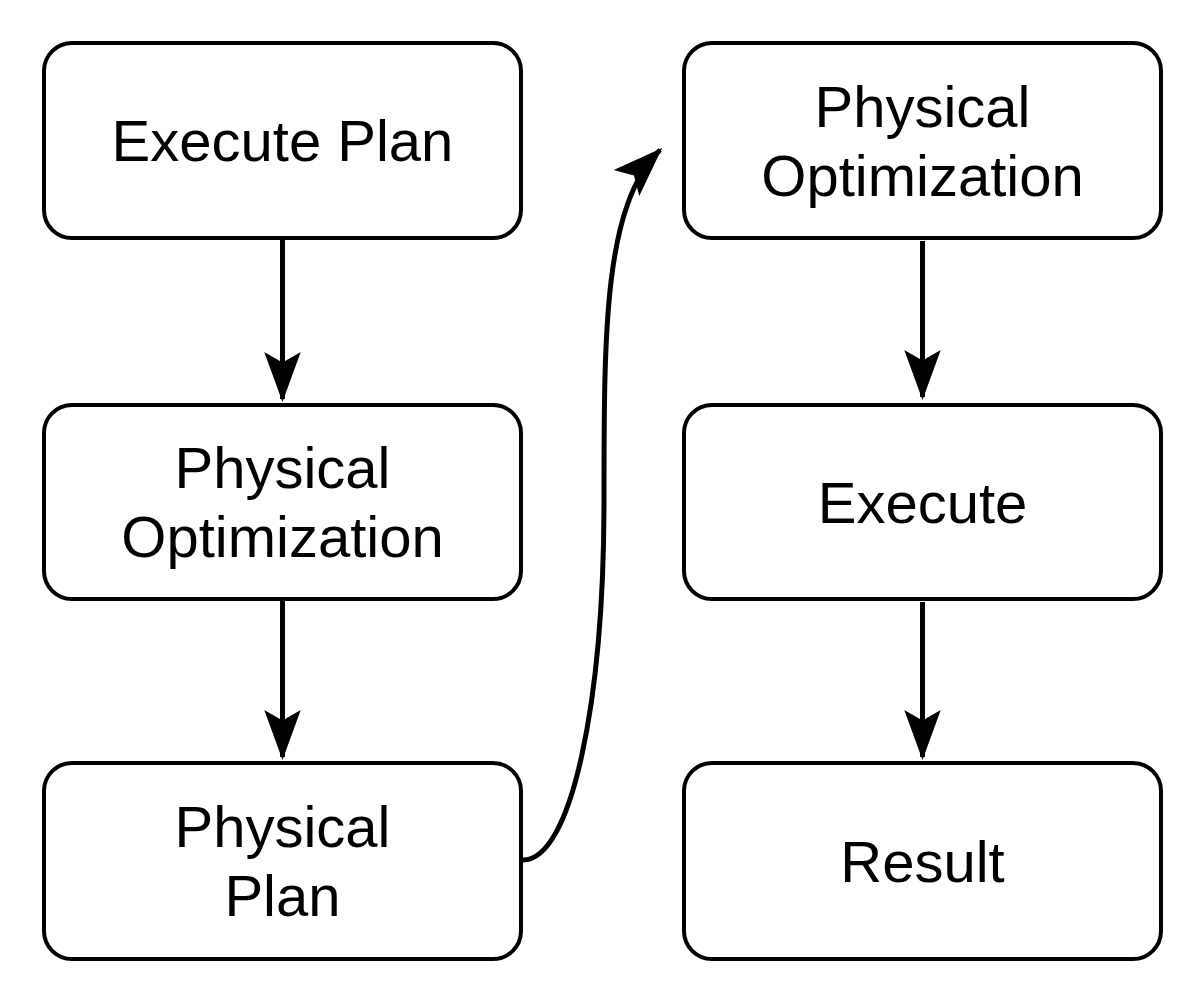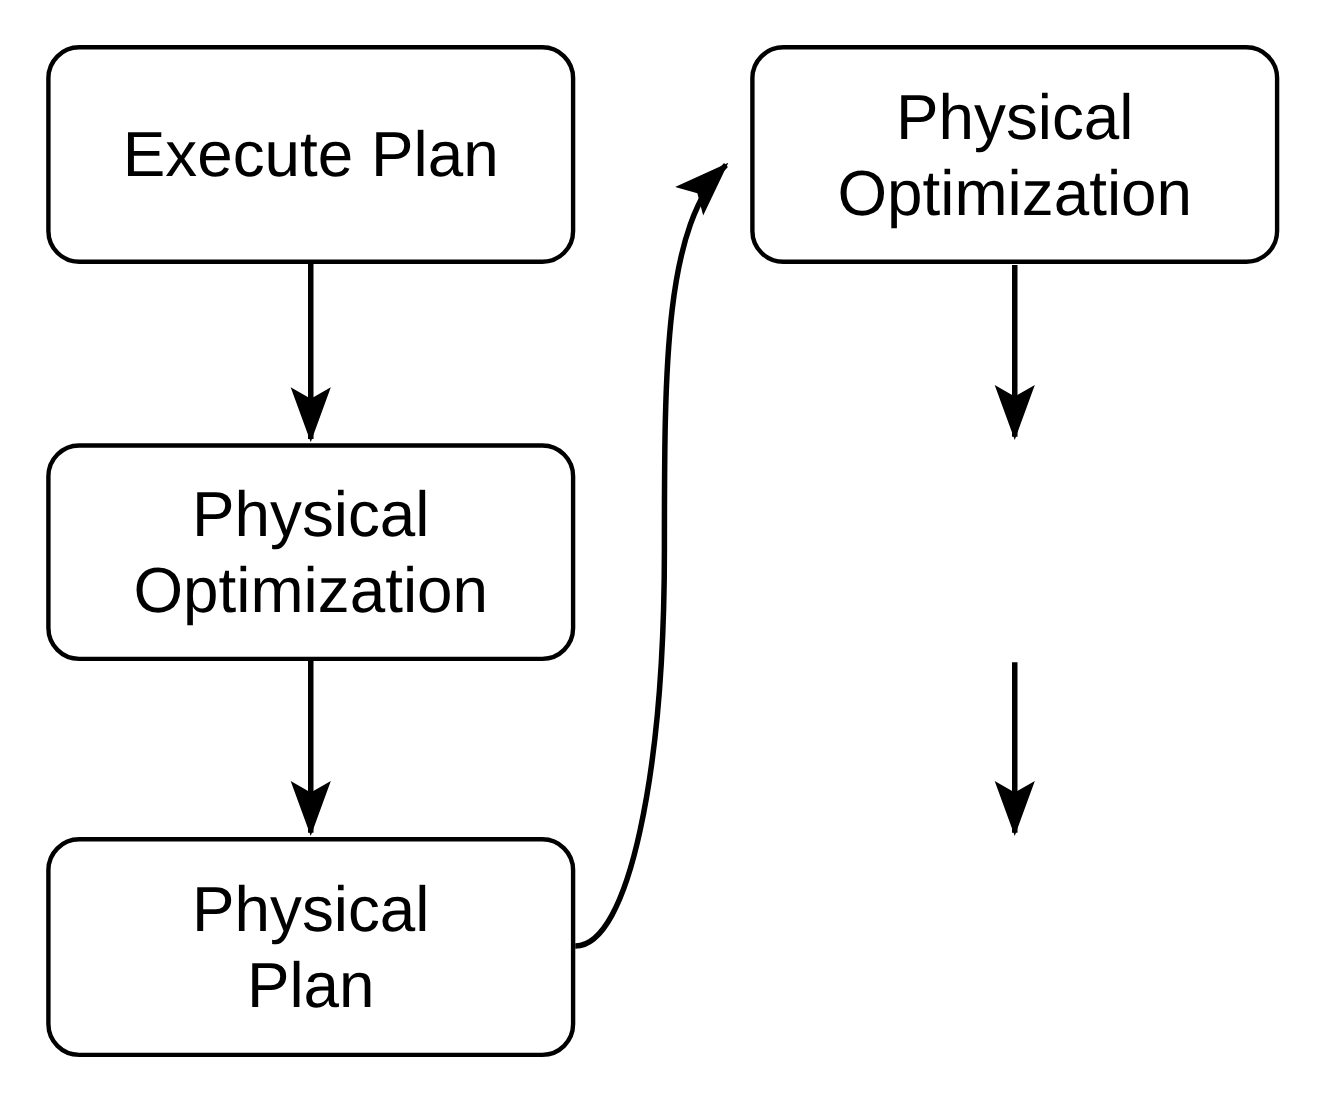--- a/index.html
+++ b/index.html
@@ -88,15 +88,21 @@
   <div class="node-box col-left row-3">
     <span class="node-label">Physical
 Plan</span>
   </div>
 
   <div class="node-box col-right row-1">
     <span class="node-label">Physical
 Optimization</span>
   </div>
 
+  <div class="node-box col-right row-2">
+    <span class="node-label">Execute</span>
+  </div>
 
+  <div class="node-box col-right row-3">
+    <span class="node-label">Result</span>
+  </div>
 
 </div>
 
 </body></html>

